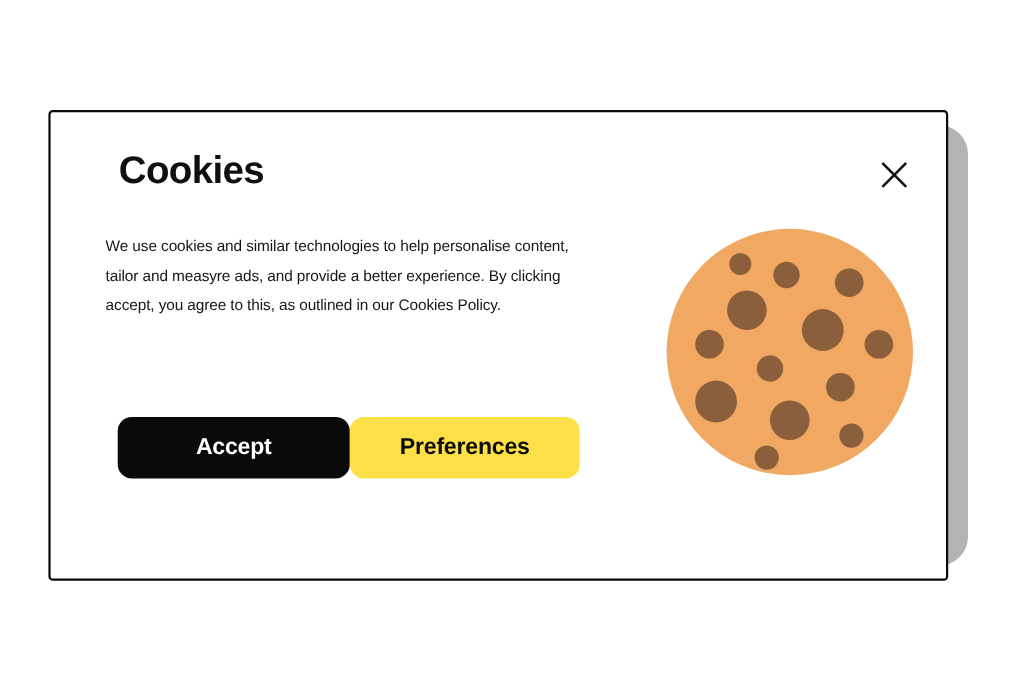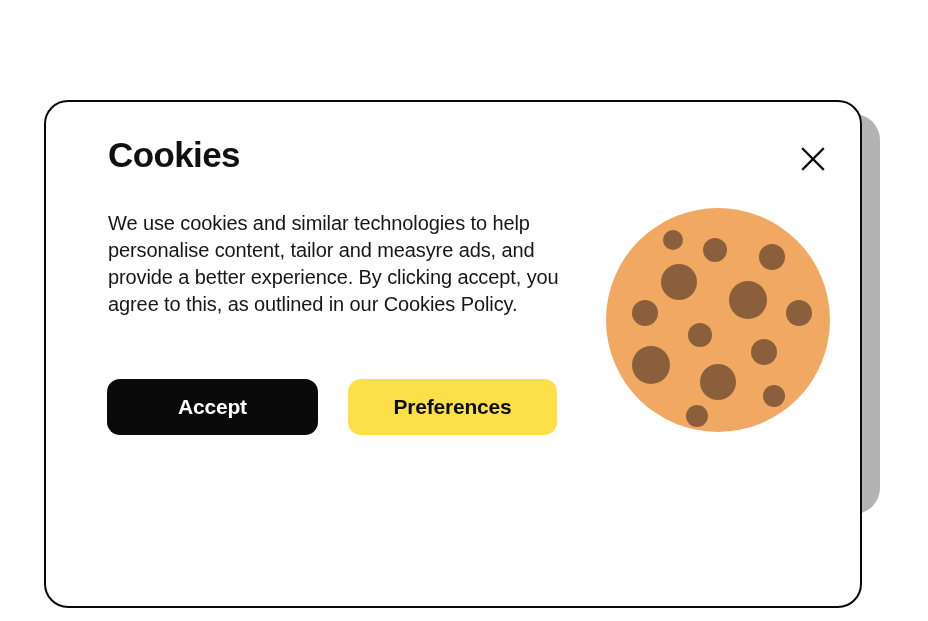--- a/index.html
+++ b/index.html
@@ -33,24 +33,24 @@
     background: #b3b3b3;
     border-radius: 26px;
   }
 
   
   .card {
     position: absolute;
     left: 44px;
     top: 100px;
     width: 818px;
-    height: 508px;
+    height: 428px;
     background: #ffffff;
     border: 2.5px solid #0a0a0a;
-    border-radius: 24px;
+    border-radius: 4px;
     box-sizing: border-box;
   }
 
   
   .title {
     position: absolute;
     left: 62px;
     top: 35px;
     font-size: 35px;
     font-weight: bold;
@@ -73,38 +73,37 @@
     cursor: pointer;
     background: transparent;
     border: none;
     padding: 0;
   }
   .close-btn svg { display: block; }
 
   
   .body-text {
     position: absolute;
-    left: 62px;
+    left: 50px;
     top: 108px;
     width: 452px;
-    font-size: 20px;
+    font-size: 14px;
     line-height: 27px;
     color: #161616;
     letter-spacing: -0.1px;
     margin: 0;
     white-space: pre-line;
   }
 
   
   .btn-row {
     position: absolute;
     left: 61px;
     top: 277px;
     display: flex;
-    gap: 30px;
   }
   .btn {
     border: none;
     border-radius: 13px;
     font-family: "Liberation Sans", sans-serif;
     font-size: 21px;
     font-weight: bold;
     letter-spacing: -0.2px;
     cursor: pointer;
     height: 56px;

